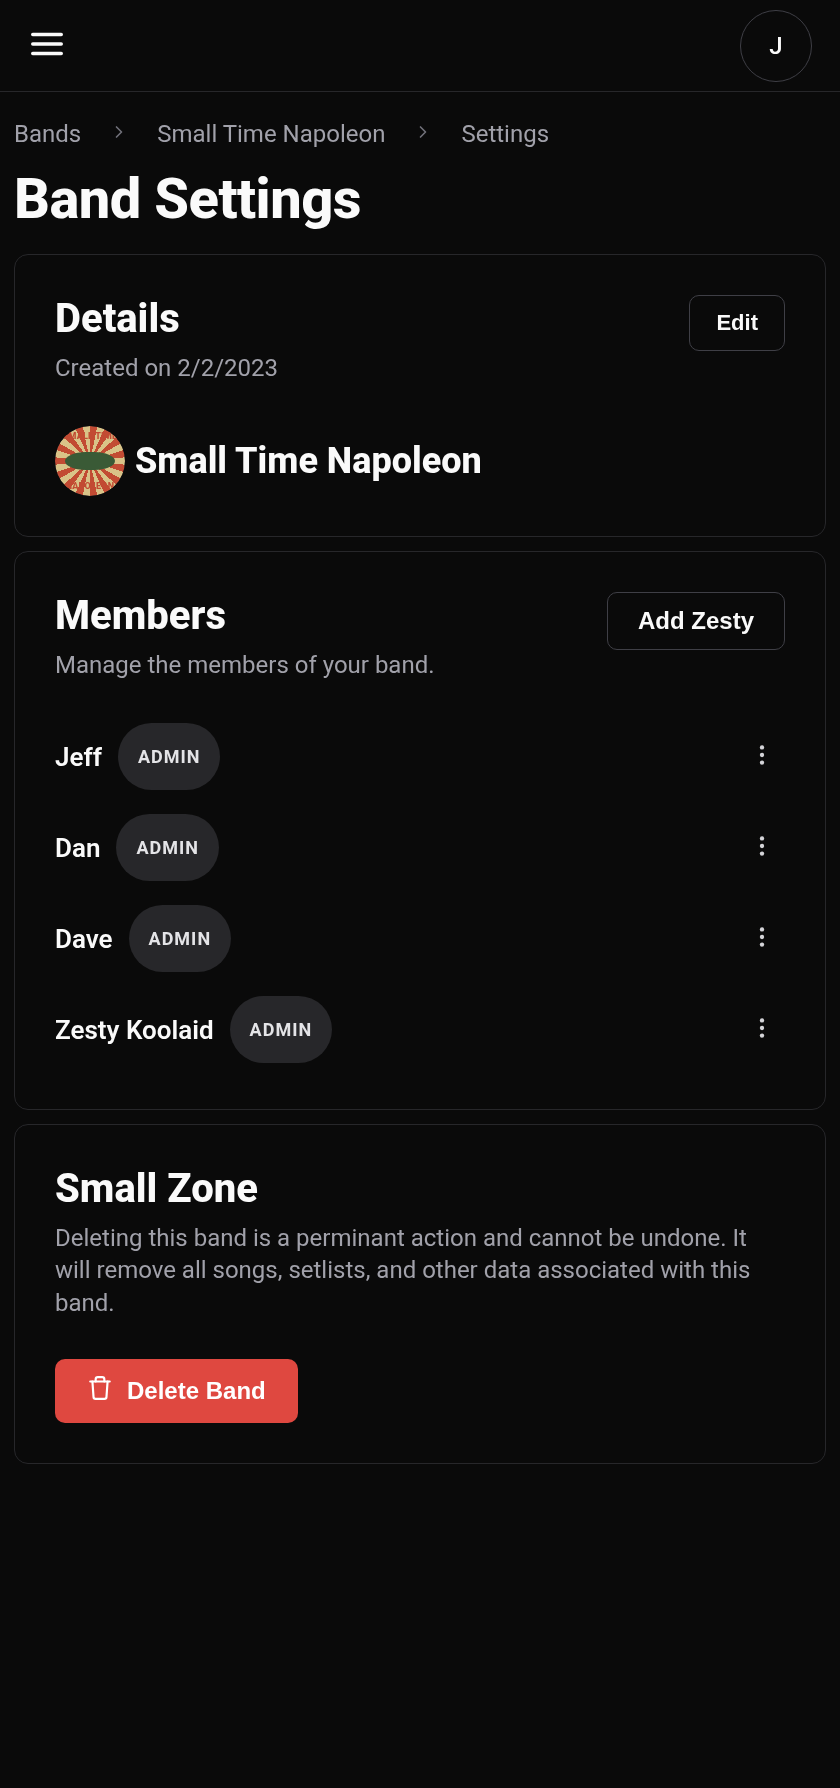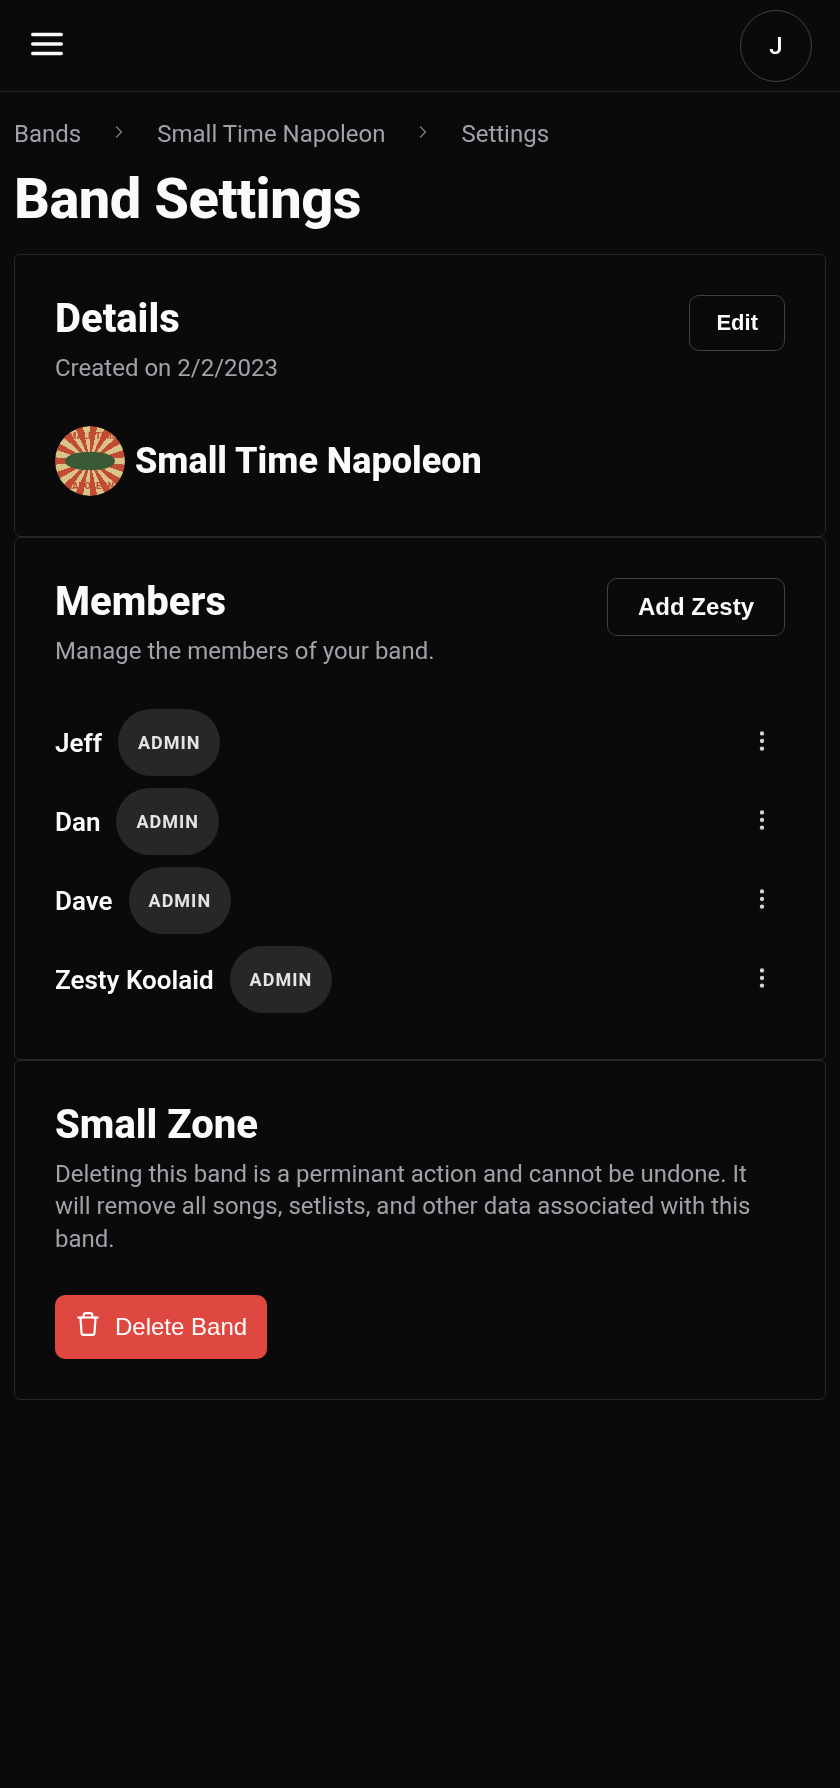--- a/index.html
+++ b/index.html
@@ -63,23 +63,24 @@
     font-size: 56px;
     font-weight: 800;
     letter-spacing: -0.5px;
     color: #fafafa;
     margin: 10px 0 22px 0;
   }
 
   
   .card {
     border: 1px solid #27272a;
-    border-radius: 6px;
+    border-radius: 14px;
     background: #0a0a0a;
     padding: 40px;
+    margin-bottom: 14px;
   }
   .card-header {
     display: flex;
     align-items: flex-start;
     justify-content: space-between;
     gap: 16px;
   }
   .card-title {
     font-size: 40px;
     font-weight: 800;
@@ -102,23 +103,23 @@
     cursor: pointer;
   }
   .btn-lg { padding: 14px 30px; font-size: 24px; }
   .btn-danger {
     background: #df4840;
     border: none;
     color: #fff;
     display: inline-flex;
     align-items: center;
     gap: 14px;
-    padding: 16px 20px;
-    font-size: 24px;
-    font-weight: 400;
+    padding: 16px 32px;
+    font-size: 24px;
+    font-weight: 700;
     border-radius: 10px;
   }
   .btn-danger svg { width: 26px; height: 26px; stroke: #fff; }
 
   
   .band-identity {
     display: flex;
     align-items: center;
     gap: 10px;
     margin-top: 44px;
@@ -158,20 +159,21 @@
     font-size: 36px;
     font-weight: 800;
     color: #fafafa;
   }
 
   
   .members-list {
     margin-top: 38px;
     display: flex;
     flex-direction: column;
+    gap: 12px;
   }
   .member-row {
     display: flex;
     align-items: center;
     padding: 6px 0;
   }
   .member-name {
     font-size: 26px;
     font-weight: 600;
     color: #fafafa;

